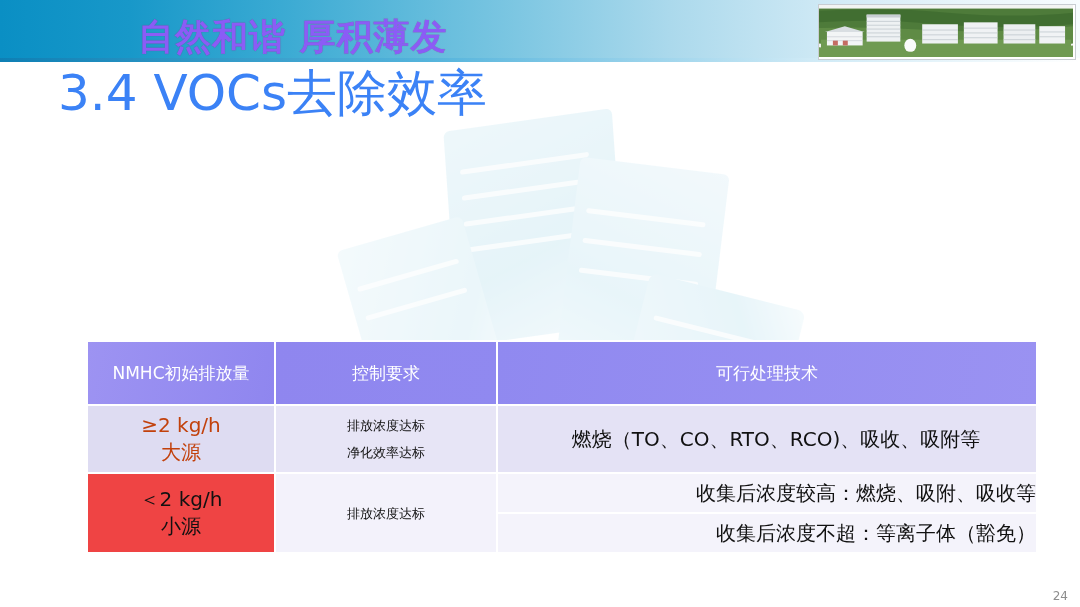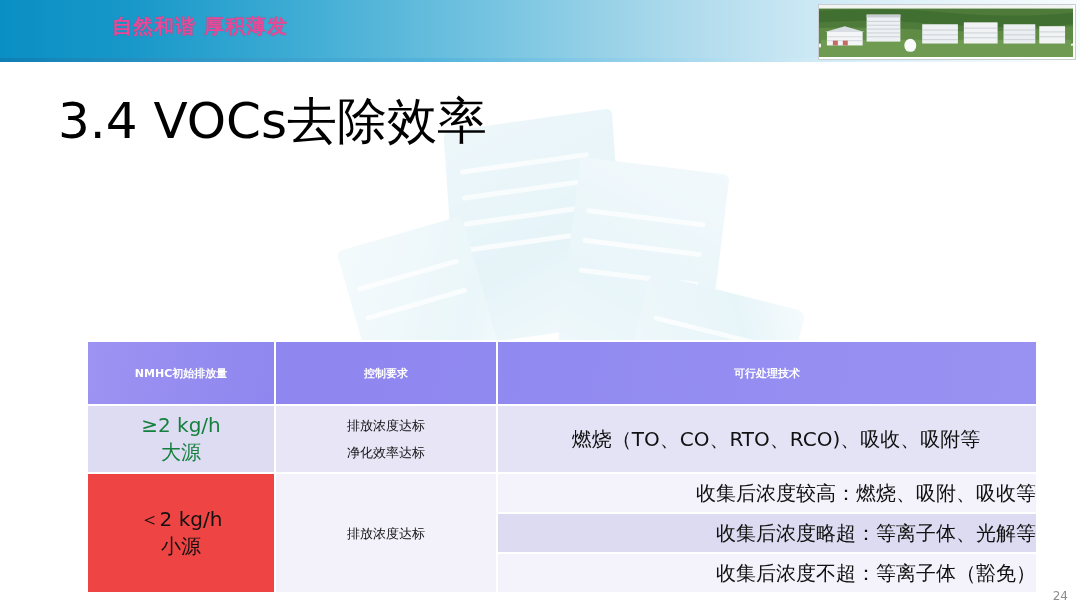--- a/index.html
+++ b/index.html
@@ -89,25 +89,25 @@
     z-index: 3;
   }
   .logo {
     position: absolute;
     left: 33px; top: 3px;
     width: 58px; height: 56px;
     z-index: 4;
   }
   .slogan {
     position: absolute;
-    left: 112px; top: 13px;
-    font-family: "DejaVu Sans", "Liberation Sans", sans-serif;
-    font-size: 20px;
+    left: 138px; top: 13px;
+    font-family: "DejaVu Sans", "Liberation Sans", sans-serif;
+    font-size: 36px;
     font-weight: bold;
-    color: #ec4899;
+    color: #8b5cf6;
     letter-spacing: 1px;
     white-space: nowrap;
     z-index: 4;
     text-shadow: 0 0 1px rgba(160,0,0,0.35);
   }
   .campus-photo {
     position: absolute;
     left: 818px; top: 4px;
     width: 256px; height: 54px;
     border: 1px solid #c8cdd2;
@@ -116,24 +116,23 @@
     z-index: 4;
   }
 
   
   .slide-title {
     position: absolute;
     left: 58px; top: 63px;
     font-family: "DejaVu Sans", "Liberation Sans", sans-serif;
     font-size: 50px;
     line-height: 60px;
-    color: #000000;
+    color: #3b82f6;
     white-space: nowrap;
     z-index: 5;
-    margin-top: 28px;
   }
 
   
   .bullets {
     position: absolute;
     left: 108px; top: 150px;
     width: 915px;
     z-index: 5;
   }
   .bullet {
@@ -171,31 +170,31 @@
   .vtable td, .vtable th {
     border: 2px solid #ffffff;
     padding: 0;
     vertical-align: middle;
     text-align: center;
     font-family: "DejaVu Sans", "Liberation Sans", sans-serif;
   }
   .vtable thead th {
     background: #8f86ef;
     color: #ffffff;
-    font-size: 11px;
-    font-weight: bold;
+    font-size: 17px;
+    font-weight: normal;
     height: 58px;
     line-height: 23px;
     padding: 2px 6px;
   }
   .hdr-1 { background: linear-gradient(100deg,#9d93f2 0%,#8f86ef 100%) !important; }
   .hdr-2 { background: linear-gradient(100deg,#8f86ef 0%,#9089f0 100%) !important; }
   .hdr-3 { background: linear-gradient(100deg,#9089f0 0%,#9a92f2 100%) !important; }
 
-  .cell-left  { background: #dedcf2; color: #15803d; }
+  .cell-left  { background: #dedcf2; color: #c2410c; }
   .cell-mid   { background: #e7e5f6; color: #111111; }
   .cell-right { background: #e4e2f5; color: #111111; }
   .cell-left2 { background: #ef4444; color: #111111; }
   .cell-mid2  { background: #f3f2fb; color: #111111; }
   .sub-a { background: #f4f3fb; color: #111111; }
   .sub-b { background: #dddbf1; color: #111111; }
 
   .c-emph {
     font-family: "DejaVu Sans", "Liberation Sans", sans-serif;
     font-size: 20px;
@@ -352,23 +351,20 @@
           <div>小源</div>
         </td>
         <td class="cell-mid2 c-norm">排放浓度达标</td>
         <td style="padding:0;background:#f4f3fb;">
           <table class="subtable">
             <tbody>
                 <tr>
               <td class="sub-a c-tech" style="padding-left:18px;">收集后浓度较高：燃烧、吸附、吸收等</td>
             </tr>
             <tr>
-              <td class="sub-b c-tech" style="padding-left:18px;">收集后浓度略超：等离子体、光解等</td>
-            </tr>
-            <tr>
               <td class="sub-a c-tech" style="padding-left:18px;">收集后浓度不超：等离子体（豁免）</td>
             </tr>
           </tbody>
             </table>
         </td>
       </tr>
     </tbody>
   </table>
 
   <div class="page-number">24</div>

